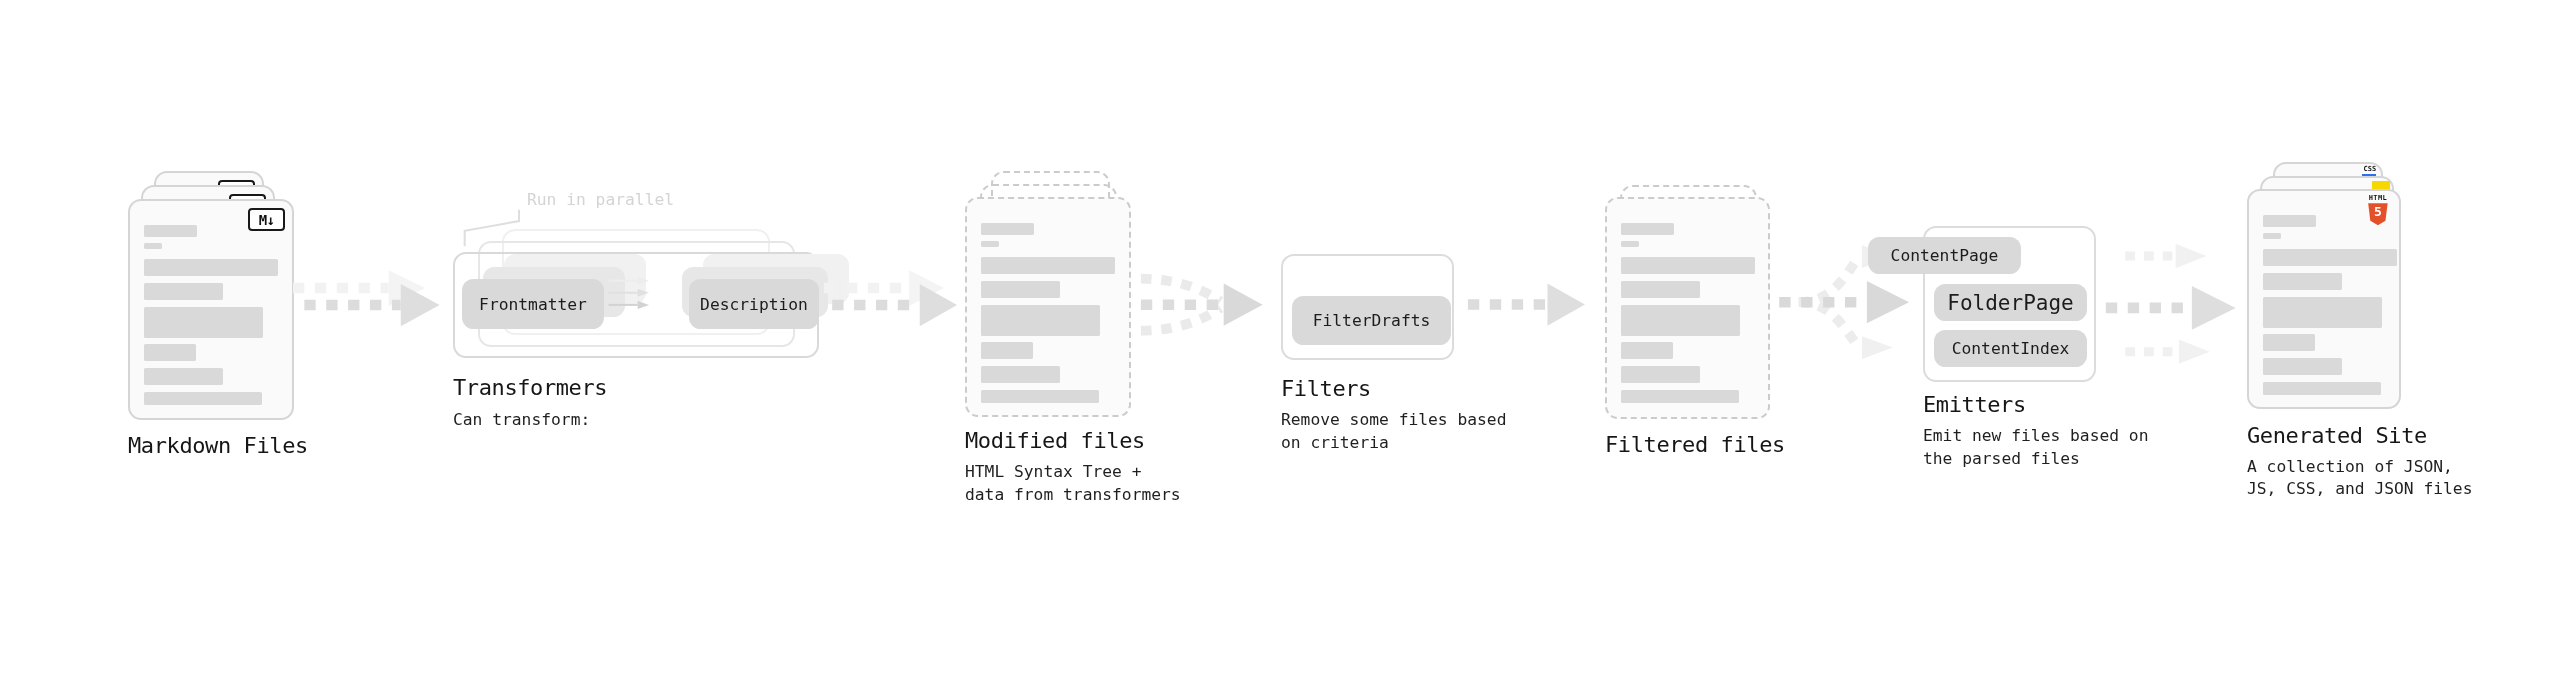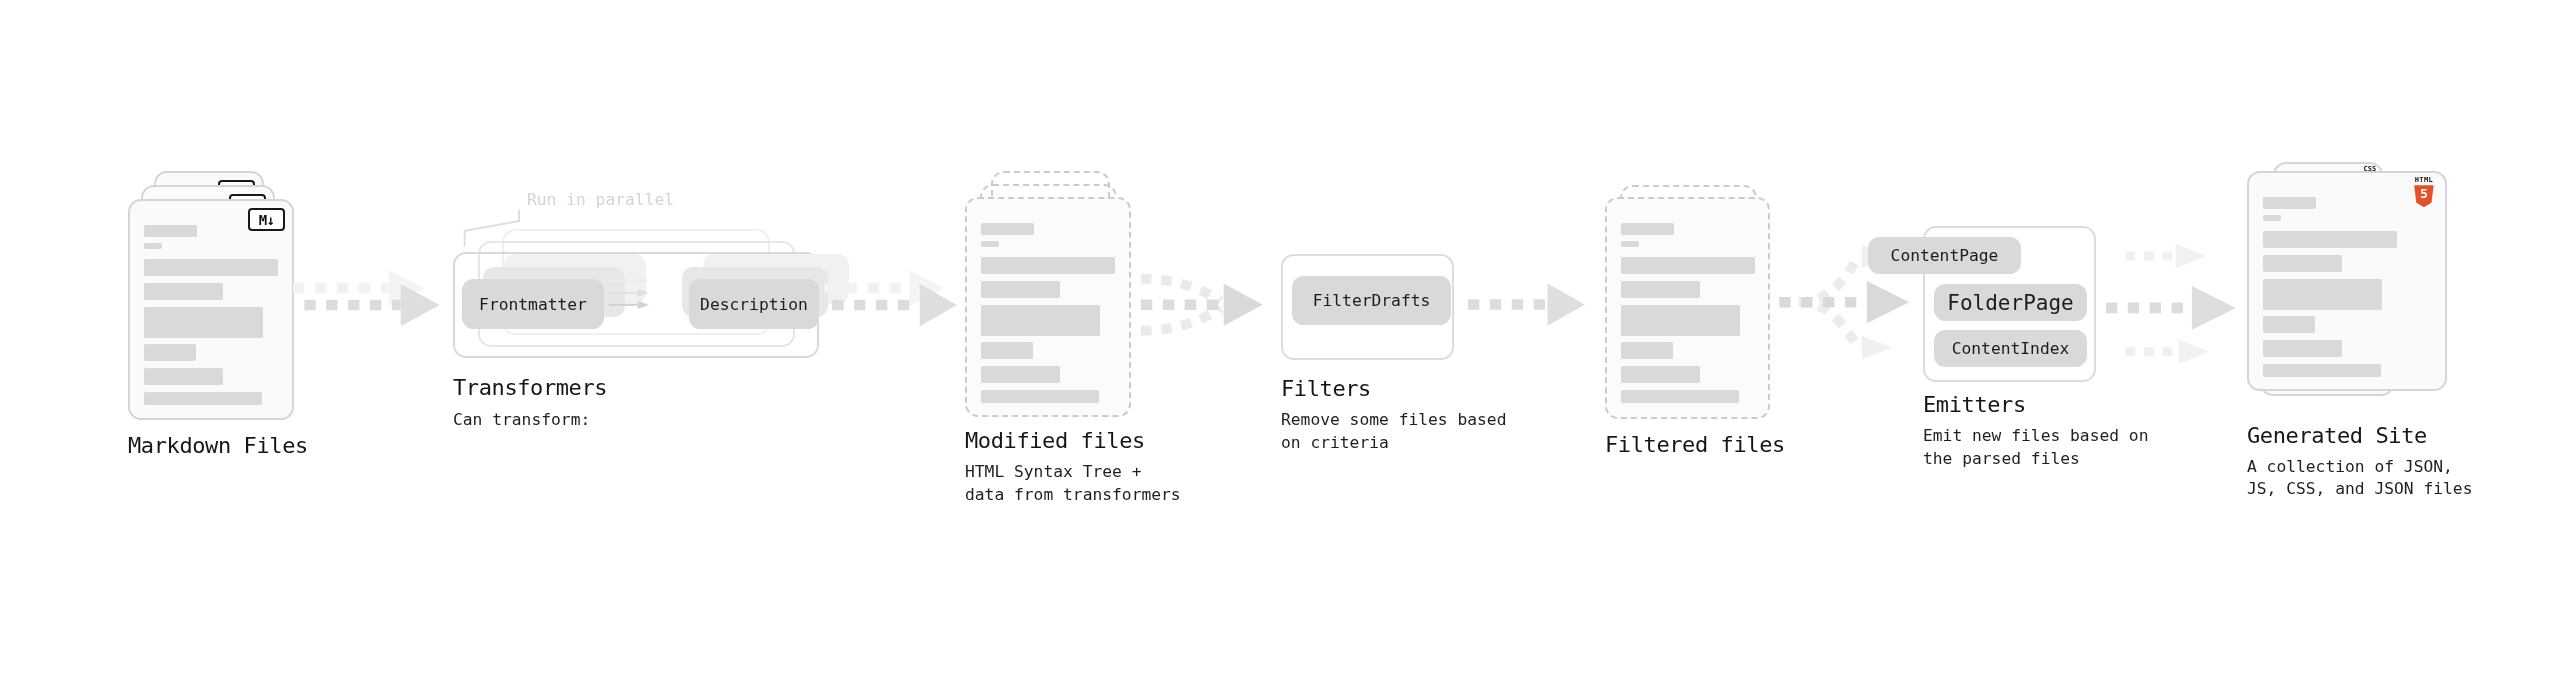--- a/index.html
+++ b/index.html
@@ -134,21 +134,21 @@
   <div class="stage-desc" style="left:965px;top:485px">data from transformers</div>
 
   <svg style="left:1136px;top:268px" width="134" height="75" viewBox="0 0 165 92">
     <path d="M 6 13 C 52 13, 84 27, 104 41" fill="none" stroke="#eaeaea" stroke-width="12" stroke-dasharray="13 12"></path>
     <path d="M 6 77 C 52 77, 84 63, 104 49" fill="none" stroke="#eaeaea" stroke-width="12" stroke-dasharray="13 12"></path>
     <line x1="6" y1="45" x2="108" y2="45" stroke="#dcdcdc" stroke-width="13" stroke-dasharray="14 13"></line>
     <polygon points="108,19 156,45 108,71" fill="#d9d9d9"></polygon>
   </svg>
 
   <div class="box" style="left:1281px;top:254px;width:173px;height:106px"></div>
-  <div class="pill" style="left:1292px;top:276px;width:159px;height:49px">FilterDrafts</div>
+  <div class="pill" style="left:1292px;top:296px;width:159px;height:49px">FilterDrafts</div>
   <div class="stage-label" style="left:1281px;top:376px">Filters</div>
   <div class="stage-desc" style="left:1281px;top:410px">Remove some files based</div>
   <div class="stage-desc" style="left:1281px;top:433px">on criteria</div>
 
   <svg style="left:1463px;top:276px" width="130" height="57" viewBox="0 0 160 70">
     <line x1="6" y1="35" x2="104" y2="35" stroke="#dcdcdc" stroke-width="13" stroke-dasharray="14 13"></line>
     <polygon points="104,9 150,35 104,61" fill="#dedede"></polygon>
   </svg>
 
   <div class="file-card dashed ghost-outline" style="left:1620px;top:185px;width:137px;height:220px"></div>
@@ -194,21 +194,21 @@
 
   <div class="file-card" style="left:2273px;top:162px;width:110px;height:220px">
     <div class="badge-css">
       <div class="word">CSS</div>
       <div class="bar-u"></div>
     </div>
   </div>
   <div class="file-card" style="left:2260px;top:176px;width:134px;height:220px">
     <div class="badge-js"></div>
   </div>
-  <div class="file-card" style="left:2247px;top:171px;width:200px;height:220px">
+  <div class="file-card" style="left:2247px;top:189px;width:154px;height:220px">
     <div class="logo-html5">
       <div class="word">HTML</div>
       <div class="shield">
         <span class="five">5</span>
       </div>
     </div>
     <div class="bars">
         <div class="bar" style="width: 53px; height: 11.4px; margin-top: 24.4px;"></div>
         <div class="bar" style="width: 18px; height: 5.7px; margin-top: 6.5px;"></div>
         <div class="bar" style="width: 134px; height: 17px; margin-top: 9.8px;"></div>

